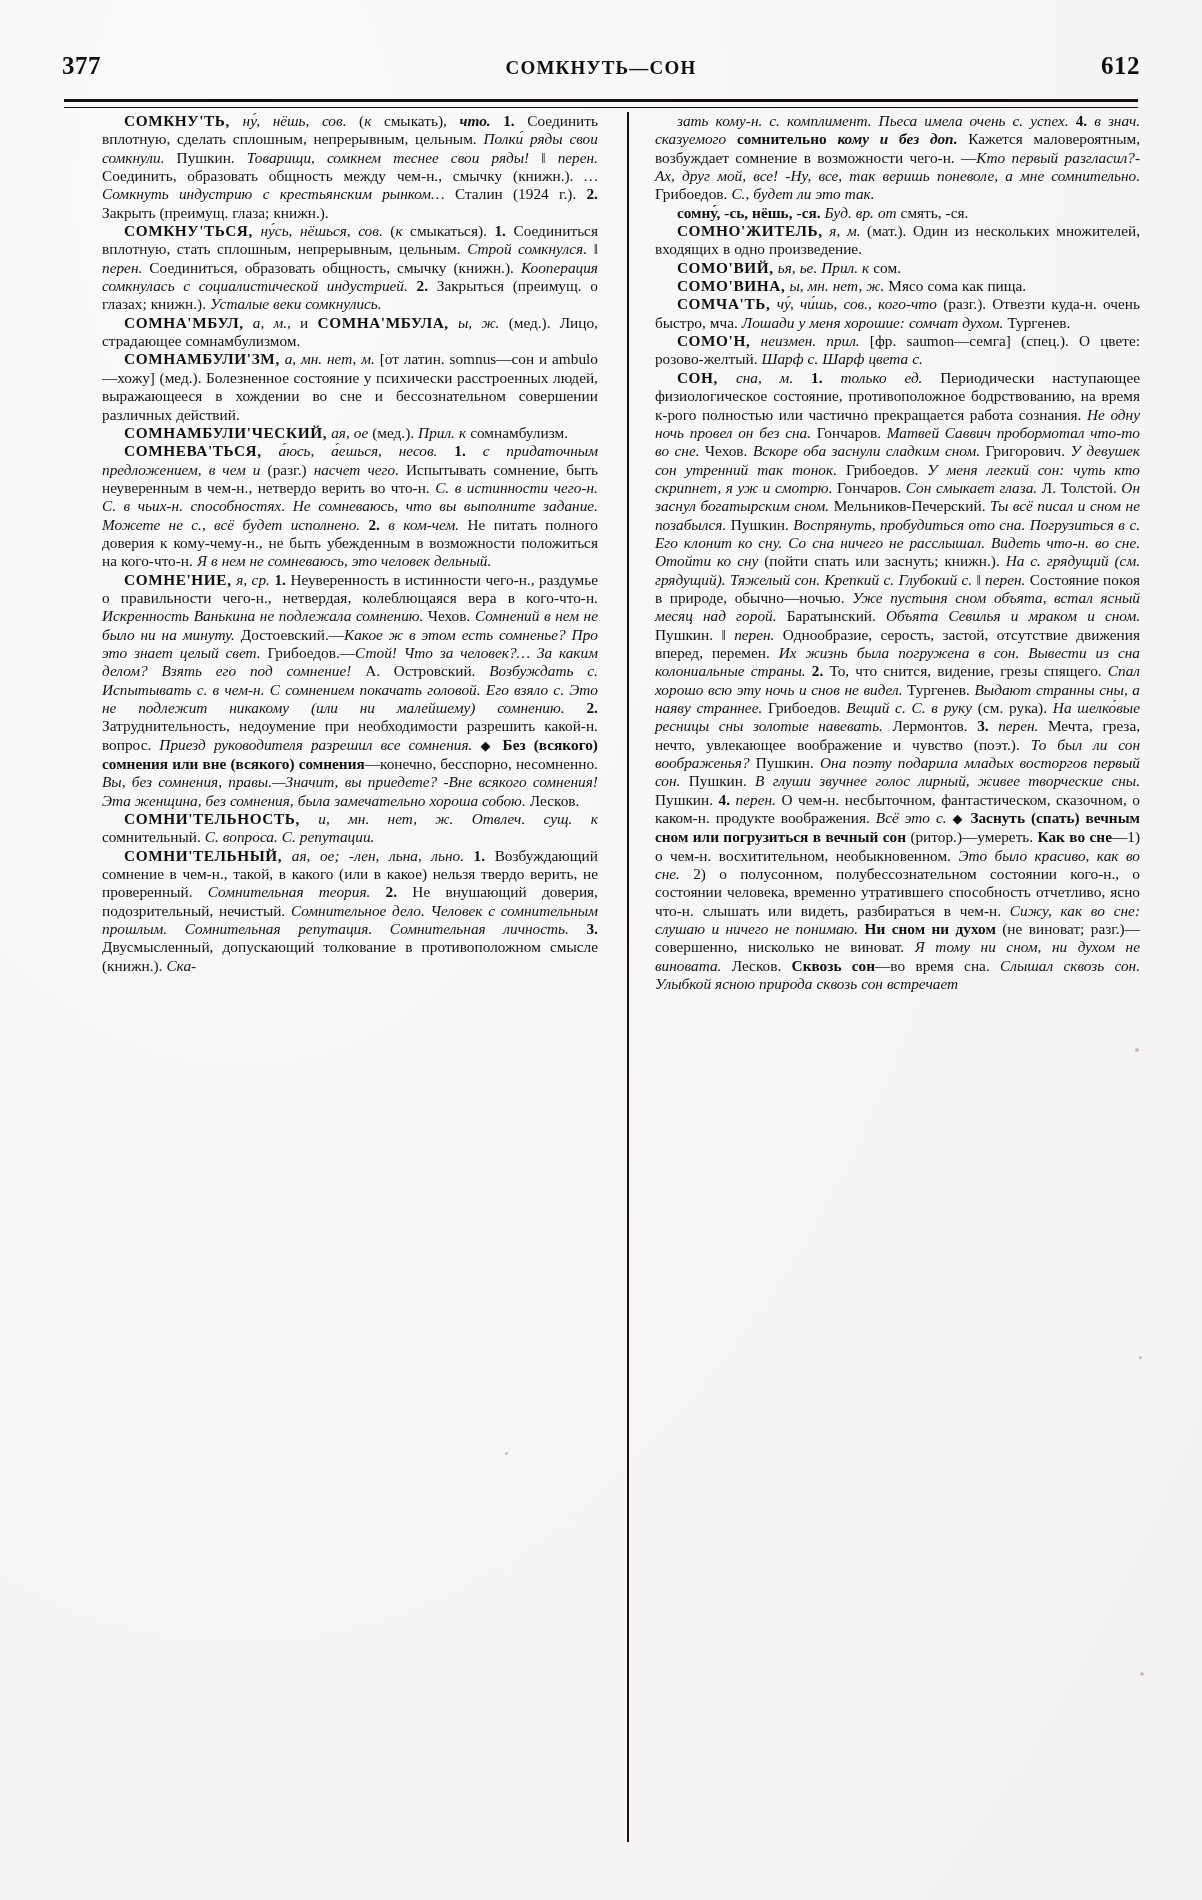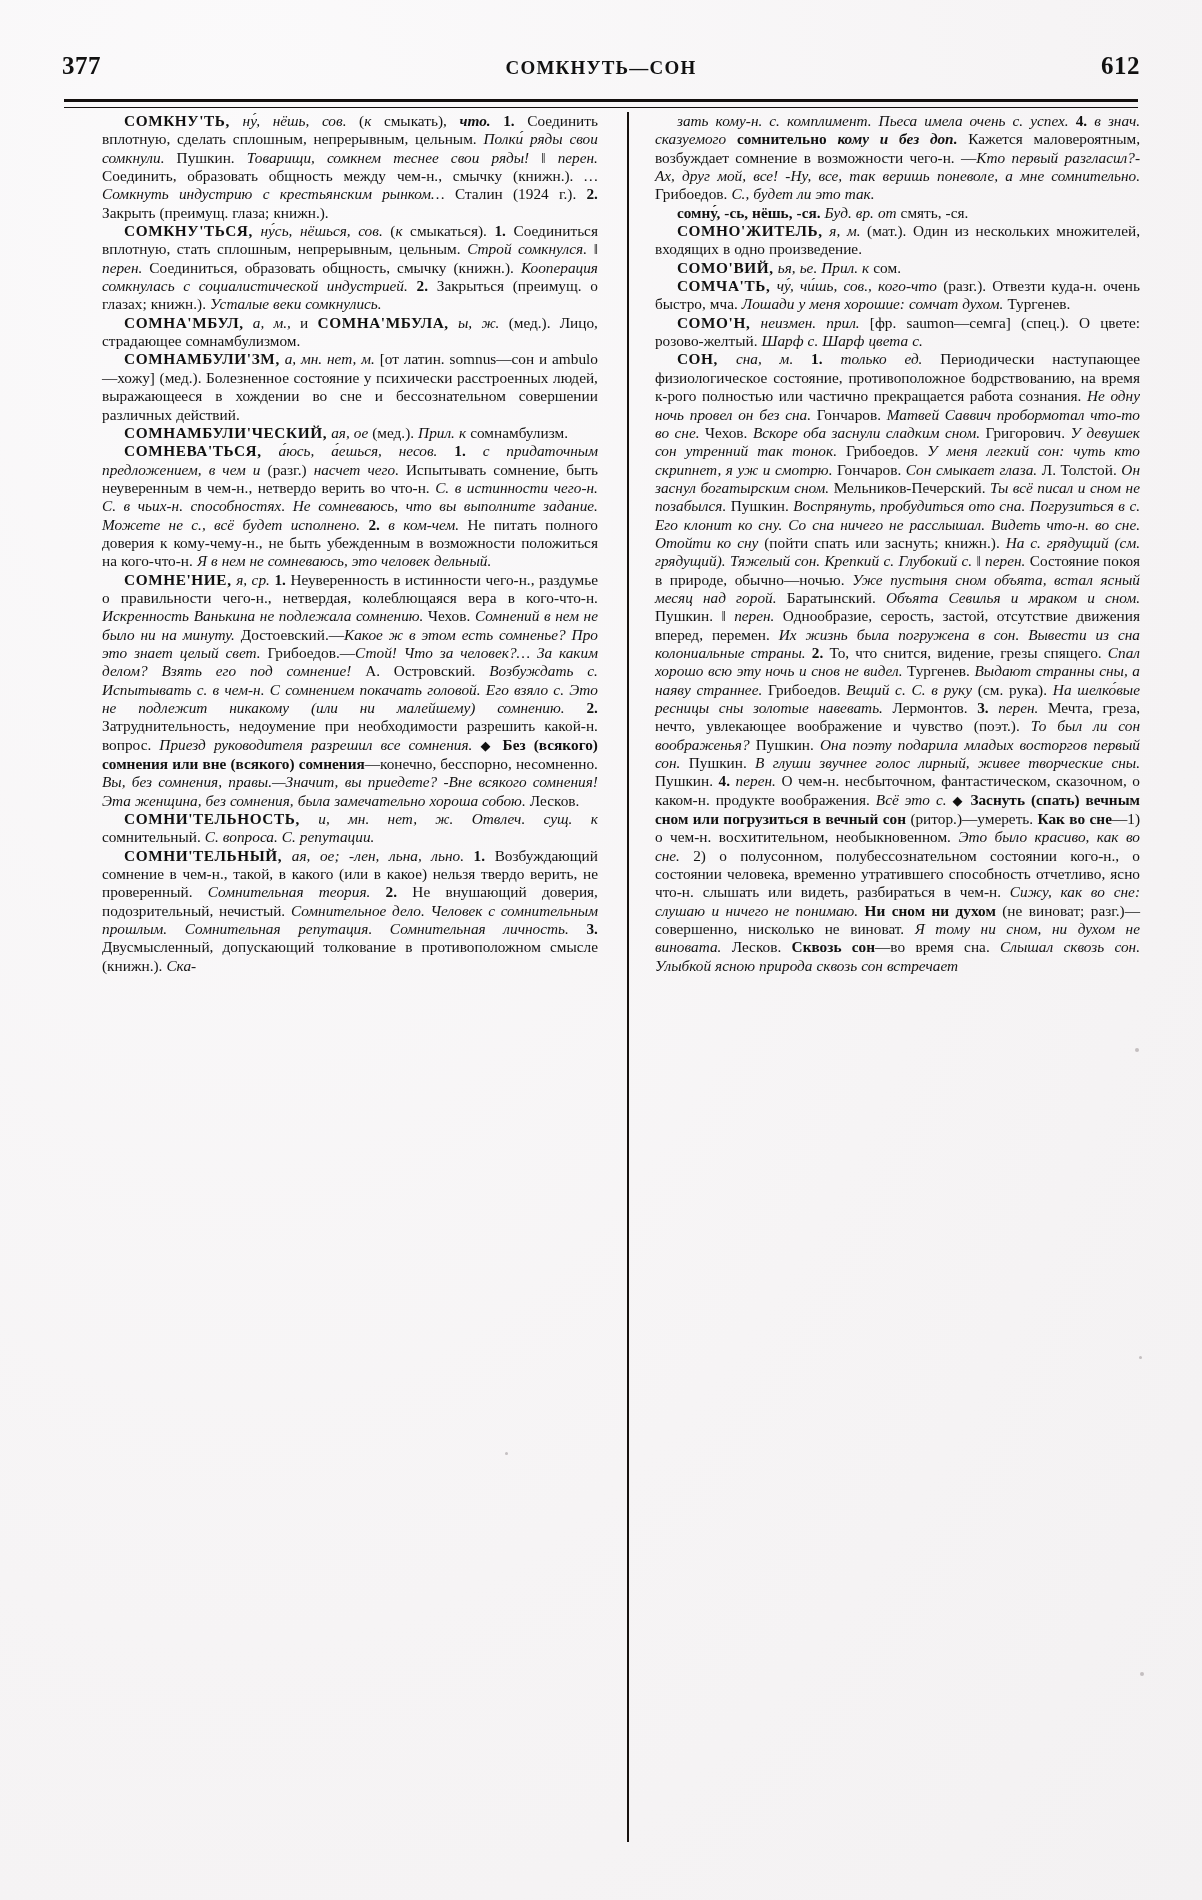--- a/index.html
+++ b/index.html
@@ -98,20 +98,21 @@
         <p class="entry"><span class="hw">СОМНЕВА'ТЬСЯ,</span> <span><span class="it">а́юсь, а́ешься, несов.</span> <b>1.</b> <span class="it">с придаточным предложением, в чем и</span> (разг.) <span class="it">насчет чего.</span> Испытывать сомнение, быть неуверенным в чем-н., нетвердо верить во что-н. <span class="it">С. в истинности чего-н. С. в чьих-н. способностях. Не сомневаюсь, что вы выполните задание. Можете не с., всё будет исполнено.</span> <b>2.</b> <span class="it">в ком-чем.</span> Не питать полного доверия к кому-чему-н., не быть убежденным в возможности положиться на кого-что-н. <span class="it">Я в нем не сомневаюсь, это человек дельный.</span></span></p>
         <p class="entry"><span class="hw">СОМНЕ'НИЕ,</span> <span><span class="it">я, ср.</span> <b>1.</b> Неуверенность в истинности чего-н., раздумье о правильности чего-н., нетвердая, колеблющаяся вера в кого-что-н. <span class="it">Искренность Ванькина не подлежала сомнению.</span> Чехов. <span class="it">Сомнений в нем не было ни на минуту.</span> Достоевский.—<span class="it">Какое ж в этом есть сомненье? Про это знает целый свет.</span> Грибоедов.—<span class="it">Стой! Что за человек?… За каким делом? Взять его под сомнение!</span> А. Островский. <span class="it">Возбуждать с. Испытывать с. в чем-н. С сомнением покачать головой. Его взяло с. Это не подлежит никакому (или ни малейшему) сомнению.</span> <b>2.</b> Затруднительность, недоумение при необходимости разрешить какой-н. вопрос. <span class="it">Приезд руководителя разрешил все сомнения.</span> <span class="dia">◆</span> <span class="bb">Без (всякого) сомнения или вне (всякого) сомнения</span>—конечно, бесспорно, несомненно. <span class="it">Вы, без сомнения, правы.—Значит, вы приедете? -Вне всякого сомнения! Эта женщина, без сомнения, была замечательно хороша собою.</span> Лесков.</span></p>
         <p class="entry"><span class="hw">СОМНИ'ТЕЛЬНОСТЬ,</span> <span><span class="it">и, мн. нет, ж. Отвлеч. сущ. к</span> сомнительный. <span class="it">С. вопроса. С. репутации.</span></span></p>
         <p class="entry"><span class="hw">СОМНИ'ТЕЛЬНЫЙ,</span> <span><span class="it">ая, ое; -лен, льна, льно.</span> <b>1.</b> Возбуждающий сомнение в чем-н., такой, в какого (или в какое) нельзя твердо верить, не проверенный. <span class="it">Сомнительная теория.</span> <b>2.</b> Не внушающий доверия, подозрительный, нечистый. <span class="it">Сомнительное дело. Человек с сомнительным прошлым. Сомнительная репутация. Сомнительная личность.</span> <b>3.</b> Двусмысленный, допускающий толкование в противоположном смысле (книжн.). <span class="it">Ска-</span></span></p>
       </div>
     <div class="col right" id="colRight">
         <p class="entry"><span><span class="it">зать кому-н. с. комплимент. Пьеса имела очень с. успех.</span> <b>4.</b> <span class="it">в знач. сказуемого</span> <span class="bb">сомнительно</span> <span class="bi">кому и без доп.</span> Кажется маловероятным, возбуждает сомнение в возможности чего-н. —<span class="it">Кто первый разгласил?-Ах, друг мой, все! -Ну, все, так веришь поневоле, а мне сомнительно.</span> Грибоедов. <span class="it">С., будет ли это так.</span></span></p>
         <p class="entry"><span class="bb">сомну́, -сь, нёшь, -ся.</span> <span><span class="it">Буд. вр. от</span> смять, -ся.</span></p>
         <p class="entry"><span class="hw">СОМНО'ЖИТЕЛЬ,</span> <span><span class="it">я, м.</span> (мат.). Один из нескольких множителей, входящих в одно произведение.</span></p>
         <p class="entry"><span class="hw">СОМО'ВИЙ,</span> <span><span class="it">ья, ье. Прил. к</span> сом.</span></p>
+        <p class="entry"><span class="hw">СОМО'ВИНА,</span> <span><span class="it">ы, мн. нет, ж.</span> Мясо сома как пища.</span></p>
         <p class="entry"><span class="hw">СОМЧА'ТЬ,</span> <span><span class="it">чу́, чи́шь, сов., кого-что</span> (разг.). Отвезти куда-н. очень быстро, мча. <span class="it">Лошади у меня хорошие: сомчат духом.</span> Тургенев.</span></p>
         <p class="entry"><span class="hw">СОМО'Н,</span> <span><span class="it">неизмен. прил.</span> [фр. saumon—семга] (спец.). О цвете: розово-желтый. <span class="it">Шарф с. Шарф цвета с.</span></span></p>
         <p class="entry"><span class="hw">СОН,</span> <span><span class="it">сна, м.</span> <b>1.</b> <span class="it">только ед.</span> Периодически наступающее физиологическое состояние, противоположное бодрствованию, на время к-рого полностью или частично прекращается работа сознания. <span class="it">Не одну ночь провел он без сна.</span> Гончаров. <span class="it">Матвей Саввич пробормотал что-то во сне.</span> Чехов. <span class="it">Вскоре оба заснули сладким сном.</span> Григорович. <span class="it">У девушек сон утренний так тонок.</span> Грибоедов. <span class="it">У меня легкий сон: чуть кто скрипнет, я уж и смотрю.</span> Гончаров. <span class="it">Сон смыкает глаза.</span> Л. Толстой. <span class="it">Он заснул богатырским сном.</span> Мельников-Печерский. <span class="it">Ты всё писал и сном не позабылся.</span> Пушкин. <span class="it">Воспрянуть, пробудиться ото сна. Погрузиться в с. Его клонит ко сну. Со сна ничего не расслышал. Видеть что-н. во сне. Отойти ко сну</span> (пойти спать или заснуть; книжн.). <span class="it">На с. грядущий (см. грядущий). Тяжелый сон. Крепкий с. Глубокий с.</span> ‖ <span class="it">перен.</span> Состояние покоя в природе, обычно—ночью. <span class="it">Уже пустыня сном объята, встал ясный месяц над горой.</span> Баратынский. <span class="it">Объята Севилья и мраком и сном.</span> Пушкин. ‖ <span class="it">перен.</span> Однообразие, серость, застой, отсутствие движения вперед, перемен. <span class="it">Их жизнь была погружена в сон. Вывести из сна колониальные страны.</span> <b>2.</b> То, что снится, видение, грезы спящего. <span class="it">Спал хорошо всю эту ночь и снов не видел.</span> Тургенев. <span class="it">Выдают странны сны, а наяву страннее.</span> Грибоедов. <span class="it">Вещий с. С. в руку</span> (см. рука). <span class="it">На шелко́вые ресницы сны золотые навевать.</span> Лермонтов. <b>3.</b> <span class="it">перен.</span> Мечта, греза, нечто, увлекающее воображение и чувство (поэт.). <span class="it">То был ли сон воображенья?</span> Пушкин. <span class="it">Она поэту подарила младых восторгов первый сон.</span> Пушкин. <span class="it">В глуши звучнее голос лирный, живее творческие сны.</span> Пушкин. <b>4.</b> <span class="it">перен.</span> О чем-н. несбыточном, фантастическом, сказочном, о каком-н. продукте воображения. <span class="it">Всё это с.</span> <span class="dia">◆</span> <span class="bb">Заснуть (спать) вечным сном или погрузиться в вечный сон</span> (ритор.)—умереть. <span class="bb">Как во сне</span>—1) о чем-н. восхитительном, необыкновенном. <span class="it">Это было красиво, как во сне.</span> 2) о полусонном, полубессознательном состоянии кого-н., о состоянии человека, временно утратившего способность отчетливо, ясно что-н. слышать или видеть, разбираться в чем-н. <span class="it">Сижу, как во сне: слушаю и ничего не понимаю.</span> <span class="bb">Ни сном ни духом</span> (не виноват; разг.)—совершенно, нисколько не виноват. <span class="it">Я тому ни сном, ни духом не виновата.</span> Лесков. <span class="bb">Сквозь сон</span>—во время сна. <span class="it">Слышал сквозь сон. Улыбкой ясною природа сквозь сон встречает</span></span></p>
       </div>
   </div>
 
   <div class="speck" style="left:1135px;top:1048px;width:4px;height:4px;"></div>
   <div class="speck" style="left:1140px;top:1672px;width:4px;height:4px;"></div>
   <div class="speck" style="left:1139px;top:1356px;width:3px;height:3px;"></div>
   <div class="speck" style="left:505px;top:1452px;width:3px;height:3px;"></div>

